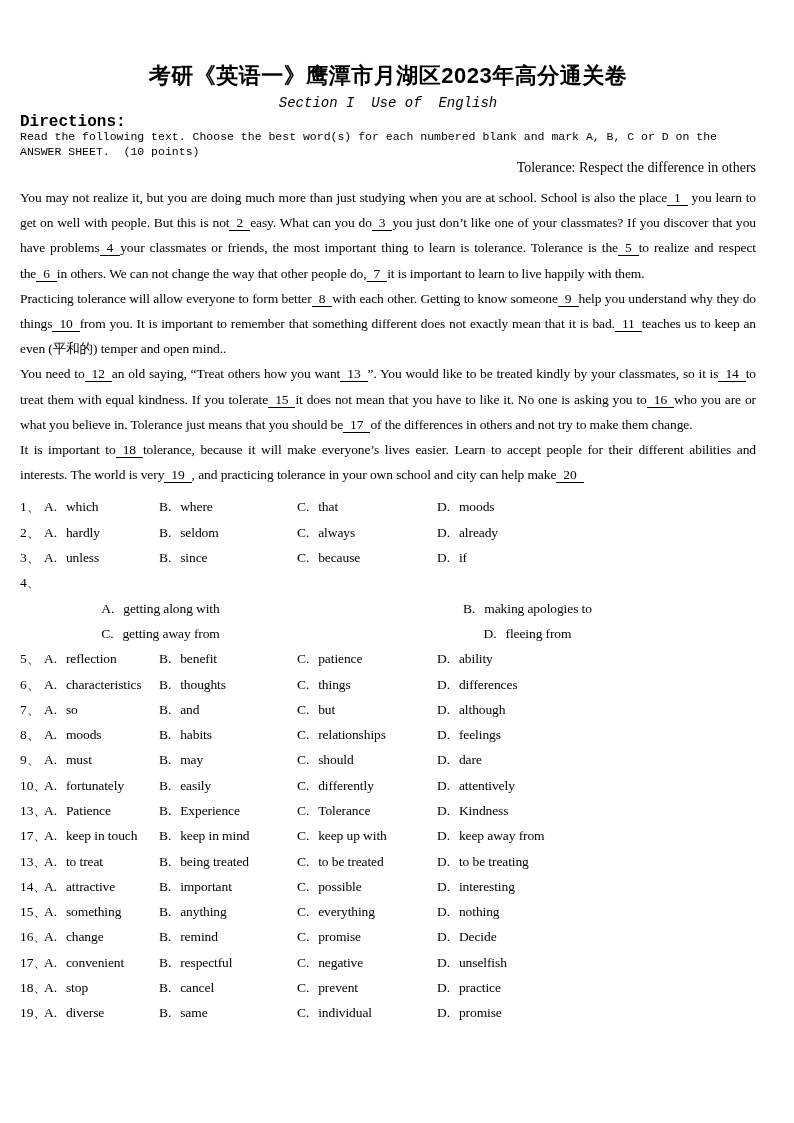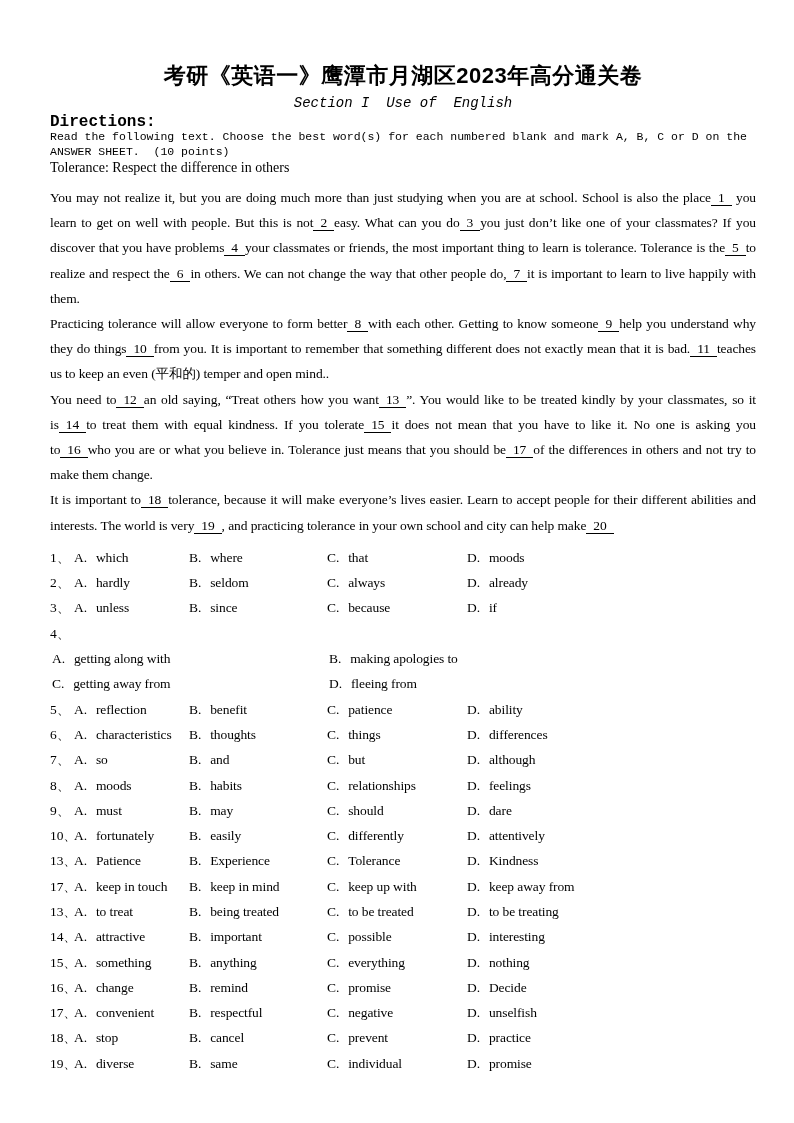--- a/index.html
+++ b/index.html
@@ -7,21 +7,21 @@
   body {
     width: 794px;
     height: 1123px;
     background: #ffffff;
     color: #000000;
     overflow: hidden;
   }
   .page {
     width: 794px;
     height: 940px;
-    padding: 60px 38px 0 50px;
+    padding: 60px 38px 0 20px;
   }
   .title {
     text-align: center;
     font-family: "Liberation Sans", sans-serif;
     font-weight: bold;
     font-size: 22px;
     line-height: 32px;
     letter-spacing: 0.5px;
   }
   .section-heading {
@@ -44,20 +44,21 @@
     font-family: "Liberation Mono", monospace;
     font-size: 11.5px;
     line-height: 14.5px;
     white-space: pre-wrap;
   }
   .passage-title {
     font-family: "Liberation Serif", serif;
     font-size: 14px;
     line-height: 16px;
     margin-top: 1px;
+    text-align: right;
   }
   .passage { margin-top: 9px; }
   .passage p {
     margin: 0;
     font-family: "Liberation Serif", serif;
     font-size: 13.5px;
     line-height: 25.2px;
     text-align: justify;
     letter-spacing: -0.1px;
   }
@@ -73,20 +74,21 @@
     letter-spacing: -0.1px;
   }
   .q-row.cols4 {
     display: grid;
     grid-template-columns: 139px 138px 140px auto;
   }
   .q-row.wide {
     display: grid;
     grid-template-columns: 277px auto;
     padding-left: 2px;
+    text-align: center;
   }
   .q-num {
     display: inline-block;
     width: 24px;
     white-space: nowrap;
   }
   .q-first { white-space: nowrap; }
   .opt { white-space: nowrap; }
   .opt-letter { margin-right: 9px; }
 </style>

